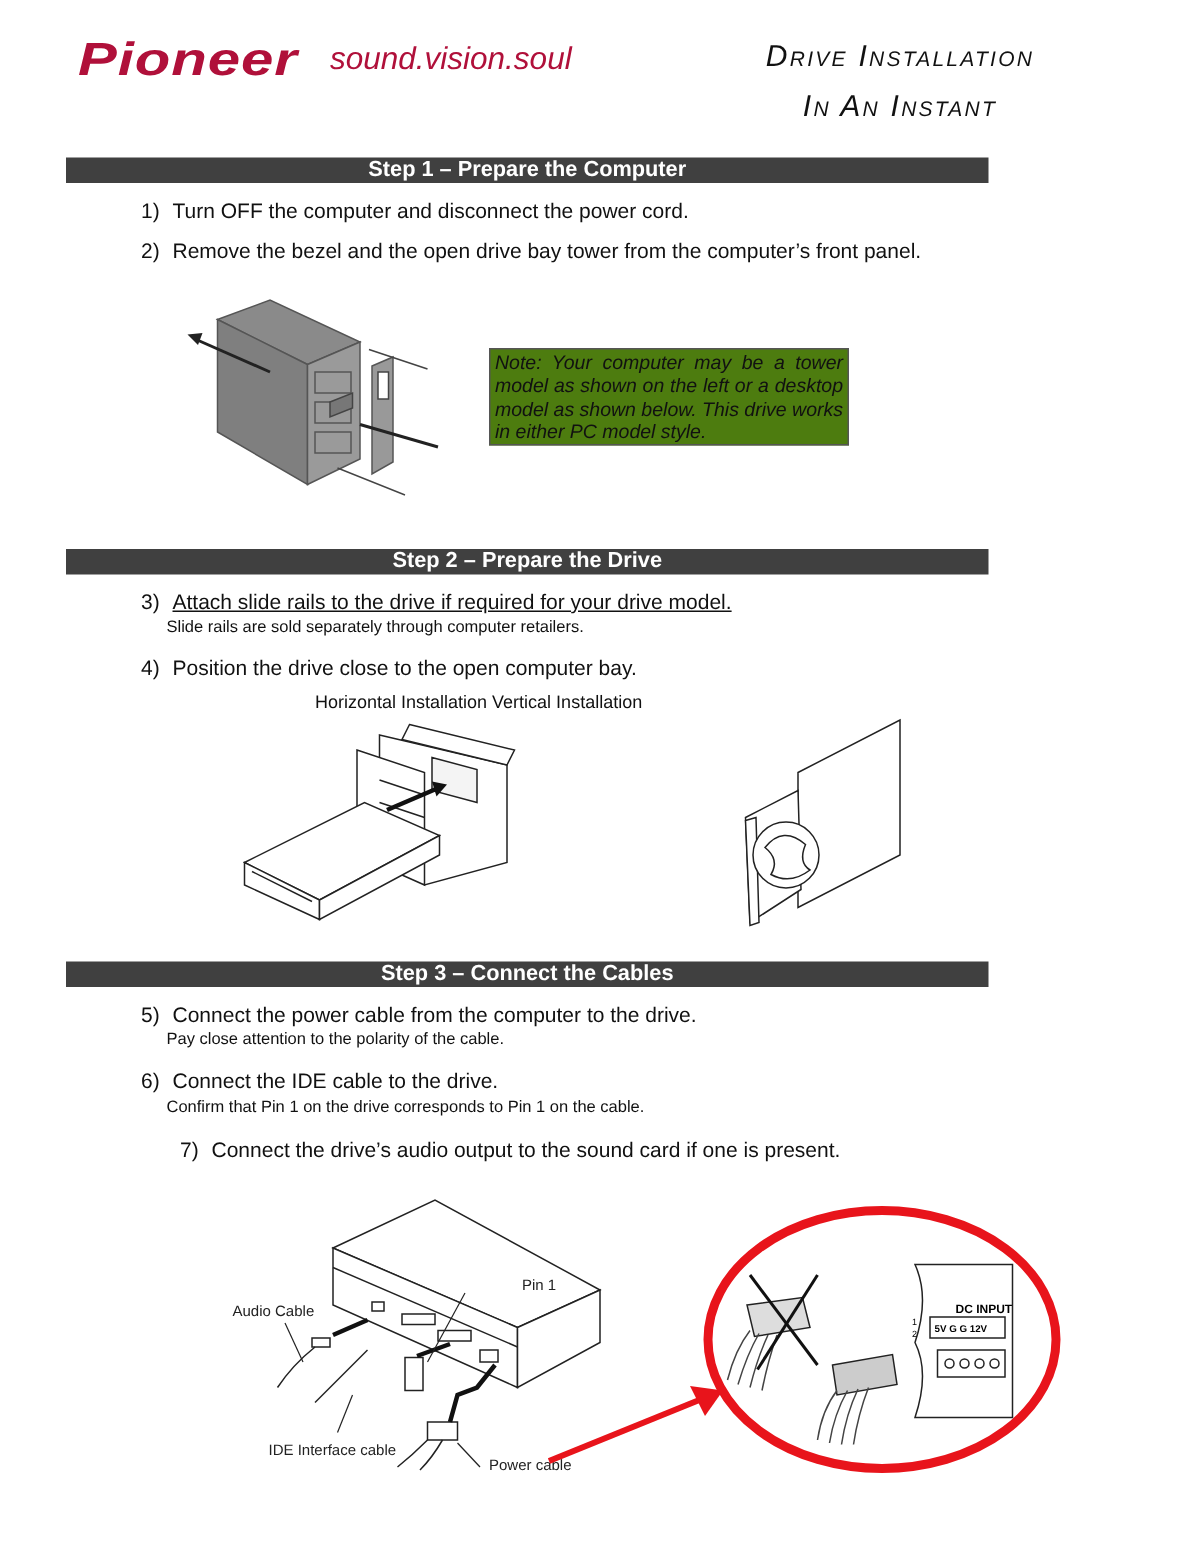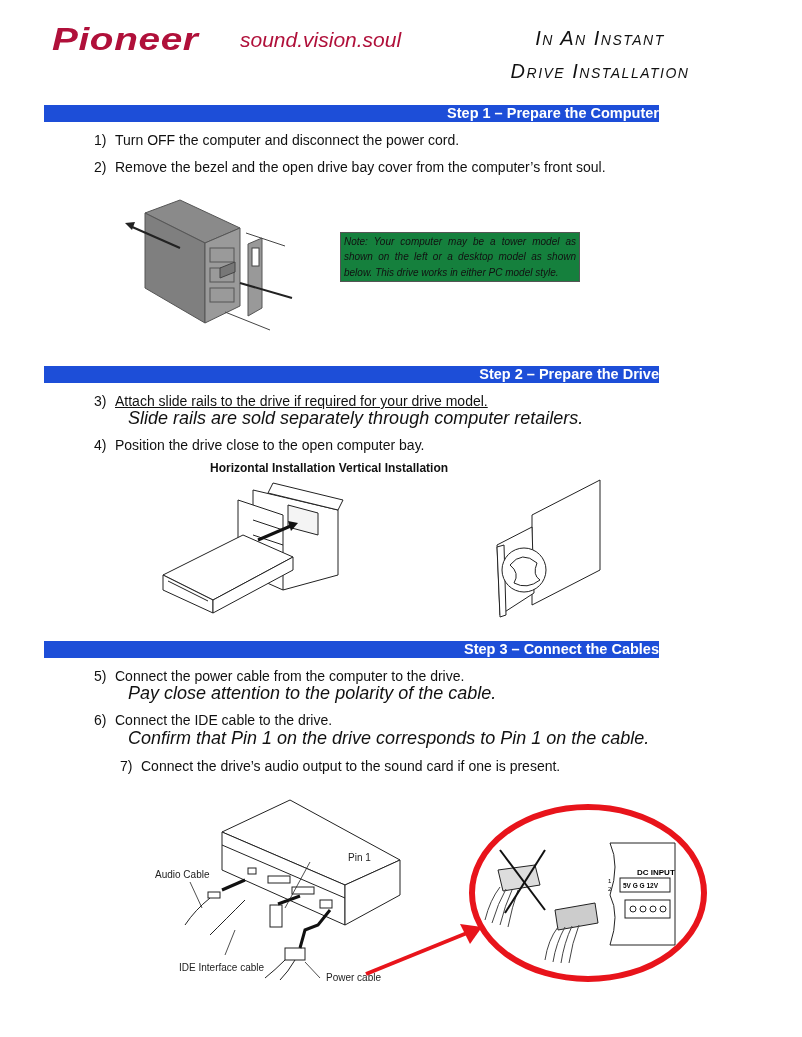--- a/index.html
+++ b/index.html
@@ -1,48 +1,48 @@
 <!DOCTYPE html>
 <html><head>
 <meta charset="utf-8">
 <style>
   html, body { margin:0; padding:0; background:#ffffff; }
   body { width:802px; height:1037px; position:relative; overflow:hidden; font-family:"Liberation Sans", sans-serif; color:#111; }
   .abs { position:absolute; }
   .logo { left:52px; top:22px; display:flex; align-items:center; color:#b0103a; }
   .logo-brand { font-family:"Liberation Sans", sans-serif; font-weight:bold; font-style:italic; font-size:31px; letter-spacing:0.5px; transform:scaleX(1.25); transform-origin:left; display:inline-block; width:168px; }
-  .logo-tag { font-family:"Liberation Sans", sans-serif; font-style:italic; font-size:21px; margin-left:20px; color:#b0103a; }
+  .logo-tag { font-family:"Liberation Sans", sans-serif; font-style:italic; font-size:21px; color:#b0103a; }
   .title { left:470px; top:22px; width:260px; text-align:center; font-style:italic; font-size:20px; letter-spacing:1.5px; line-height:33px; font-variant:small-caps; }
-  .stepbar { left:44px; width:615px; height:17px; background:#1d4ed8; color:#fff; font-weight:bold; font-size:14.5px; text-align:right; line-height:17px; }
+  .stepbar { left:44px; width:615px; height:17px; background:#404040; color:#fff; font-weight:bold; font-size:14.5px; text-align:center; line-height:17px; }
   .item { left:94px; font-size:14px; line-height:18px; }
   .item .num { display:inline-block; width:21px; }
-  .sub { left:128px; font-size:18px; font-style:italic; line-height:18px; }
-  .note { left:340px; top:232px; width:232px; padding:1px 3px; background:#15803d; border:1px solid #555; font-style:italic; font-size:10px; line-height:15.3px; text-align:justify; }
-  .caption { left:210px; top:461px; font-weight:bold; font-size:12px; }
+  .sub { left:111px; font-size:11px; line-height:18px; }
+  .note { left:326px; top:232px; width:232px; padding:1px 3px; background:#4d7c0f; border:1px solid #555; font-style:italic; font-size:13px; line-height:15.3px; text-align:justify; }
+  .caption { left:210px; top:461px; font-weight:normal; font-size:12px; }
   .lbl { font-size:10px; color:#222; }
   svg { position:absolute; overflow:visible; }
 </style>
 </head>
 <body>
 
 <div class="abs logo">
   <span class="logo-brand">Pioneer</span>
   <span class="logo-tag">sound.vision.soul</span>
 </div>
 <div class="abs title">
+  <div>Drive Installation</div>
   <div>In An Instant</div>
-  <div>Drive Installation</div>
 </div>
 
 <div class="abs stepbar" style="top:105px;">Step 1 – Prepare the Computer</div>
 <div class="abs item" style="top:131px;">
   <span class="num">1)</span><span>Turn OFF the computer and disconnect the power cord.</span>
 </div>
 <div class="abs item" style="top:158px;">
-  <span class="num">2)</span><span>Remove the bezel and the open drive bay cover from the computer’s front soul.</span>
+  <span class="num">2)</span><span>Remove the bezel and the open drive bay tower from the computer’s front panel.</span>
 </div>
 
 <svg width="180" height="150" style="left:120px;top:188px;" viewBox="0 0 180 150">
   <g fill="#8a8a8a" stroke="#555" stroke-width="1">
     <polygon points="25,25 60,12 120,40 85,55"></polygon>
     <polygon points="25,25 85,55 85,135 25,100" fill="#7f7f7f"></polygon>
     <polygon points="85,55 120,40 120,118 85,135" fill="#9a9a9a"></polygon>
   </g>
   <g stroke="#555" fill="none">
     <rect x="90" y="60" width="24" height="14"></rect>

